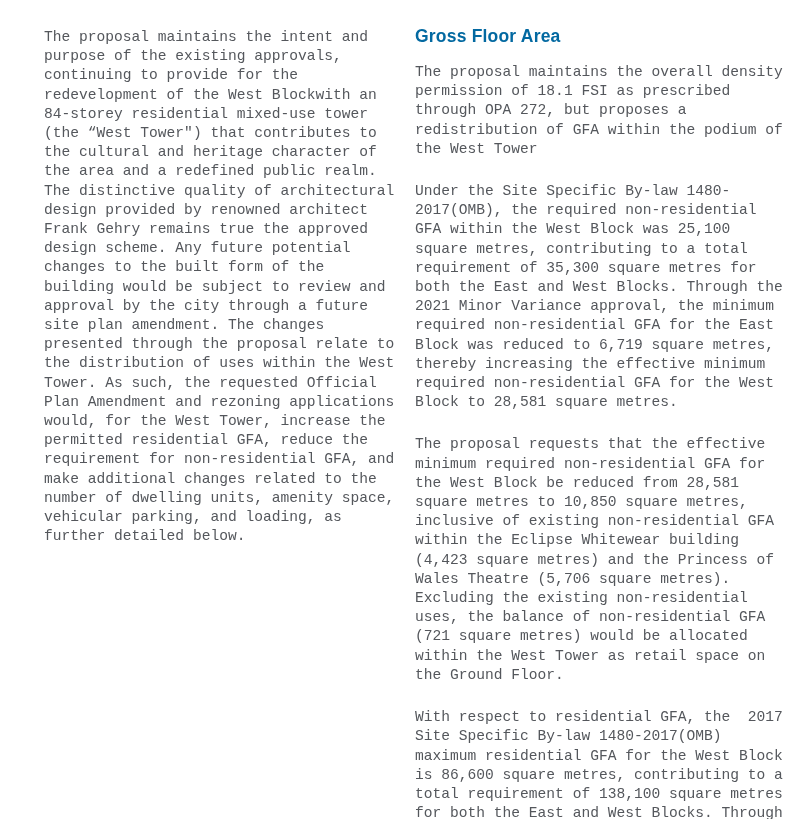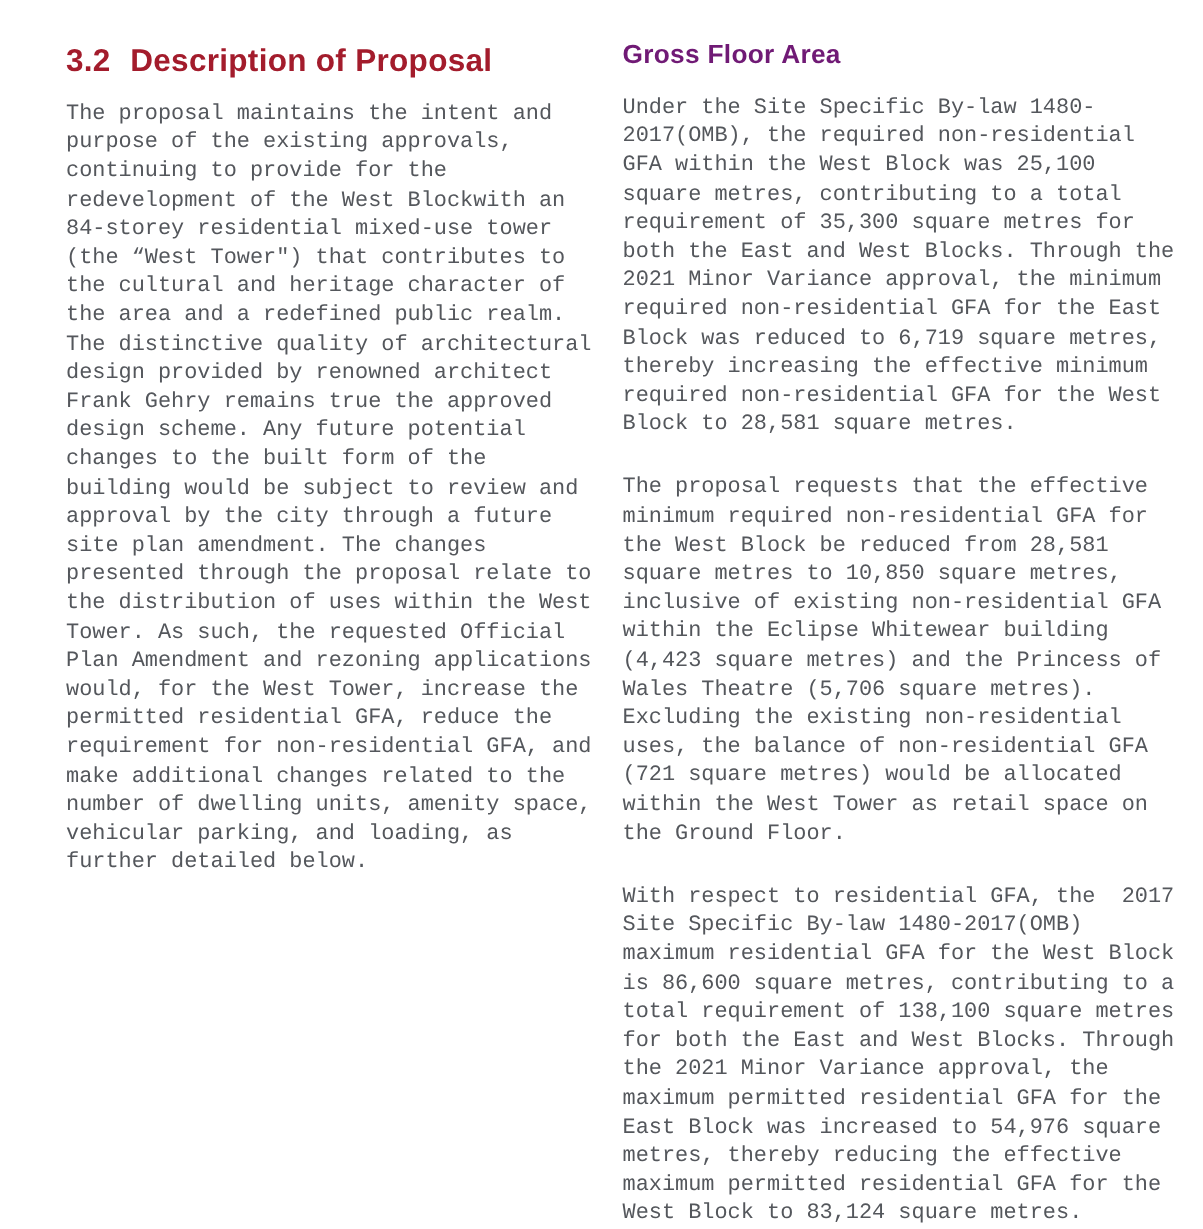--- a/index.html
+++ b/index.html
@@ -37,43 +37,43 @@
     letter-spacing: 0.2px;
   }
   .section-heading .heading-number {
     margin-right: 13px;
   }
   .sub-heading {
     margin: 0 0 15px 0;
     font-size: 17.5px;
     line-height: 23px;
     font-weight: 700;
-    color: #701a75;
+    color: #0369a1;
     letter-spacing: 0.2px;
   }
   .body-para {
     margin: 0 0 23px 0;
     font-size: 14.6px;
     line-height: 19.2px;
     color: #54575c;
     white-space: pre-wrap;
     font-family: Liberation Mono, monospace;
   }
   .body-para:last-child { margin-bottom: 0; }
 </style>
 </head>
 <body>
 
 <div class="page">
 
   <div class="col-left">
-    <h1 class="section-heading"><span class="heading-number">3.2</span><span>Description of Proposal</span></h1>
     <p class="body-para">The proposal maintains the intent and purpose of the existing approvals, continuing to provide for the redevelopment of the West Blockwith an 84-storey residential mixed-use tower (the “West Tower") that contributes to the cultural and heritage character of the area and a redefined public realm. The distinctive quality of architectural design provided by renowned architect Frank Gehry remains true the approved design scheme. Any future potential changes to the built form of the building would be subject to review and approval by the city through a future site plan amendment. The changes presented through the proposal relate to the distribution of uses within the West Tower. As such, the requested Official Plan Amendment and rezoning applications would, for the West Tower, increase the permitted residential GFA, reduce the requirement for non-residential GFA, and make additional changes related to the number of dwelling units, amenity space, vehicular parking, and loading, as further detailed below.</p>
   </div>
 
   <div class="col-right">
     <h2 class="sub-heading">Gross Floor Area</h2>
+    <p class="body-para">The proposal maintains the overall density permission of 18.1 FSI as prescribed through OPA 272, but proposes a redistribution of GFA within the podium of the West Tower</p>
     <p class="body-para">Under the Site Specific By-law 1480-2017(OMB), the required non-residential GFA within the West Block was 25,100 square metres, contributing to a total requirement of 35,300 square metres for both the East and West Blocks. Through the 2021 Minor Variance approval, the minimum required non-residential GFA for the East Block was reduced to 6,719 square metres, thereby increasing the effective minimum required non-residential GFA for the West Block to 28,581 square metres.</p>
     <p class="body-para">The proposal requests that the effective minimum required non-residential GFA for the West Block be reduced from 28,581 square metres to 10,850 square metres, inclusive of existing non-residential GFA within the Eclipse Whitewear building (4,423 square metres) and the Princess of Wales Theatre (5,706 square metres). Excluding the existing non-residential uses, the balance of non-residential GFA (721 square metres) would be allocated within the West Tower as retail space on the Ground Floor.</p>
     <p class="body-para">With respect to residential GFA, the  2017 Site Specific By-law 1480-2017(OMB) maximum residential GFA for the West Block is 86,600 square metres, contributing to a total requirement of 138,100 square metres for both the East and West Blocks. Through the 2021 Minor Variance approval, the maximum permitted residential GFA for the East Block was increased to 54,976 square metres, thereby reducing the effective maximum permitted residential GFA for the West Block to 83,124 square metres.</p>
   </div>
 
 </div>
 
 </body></html>

